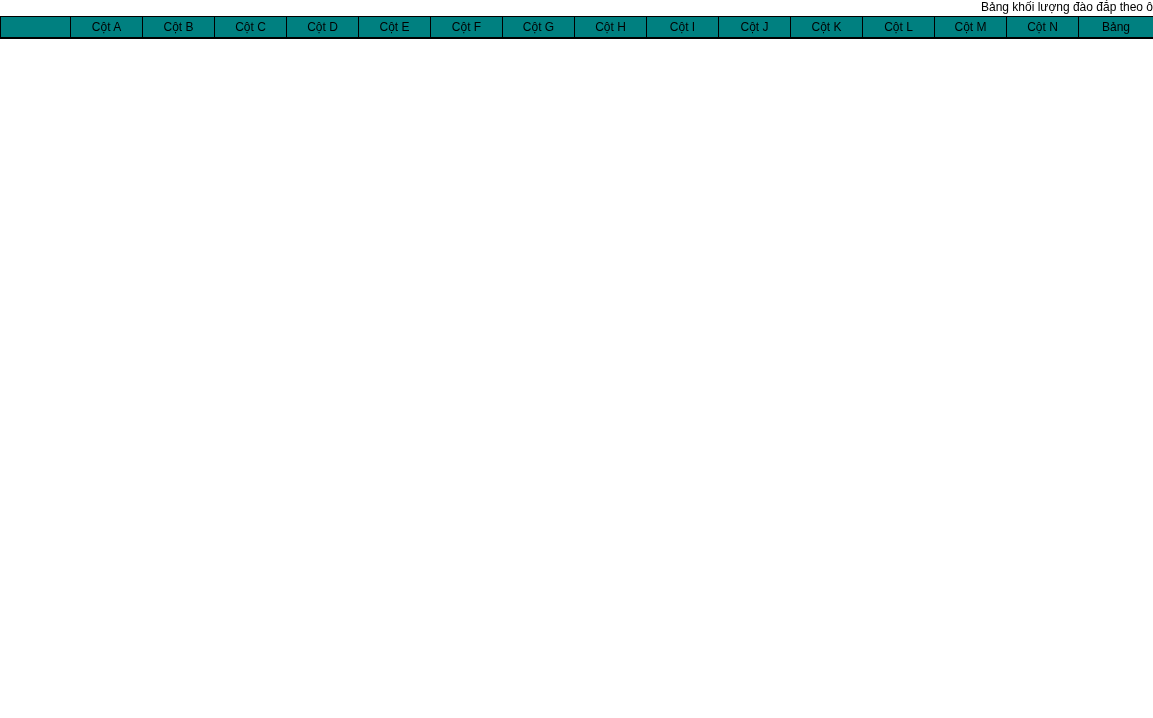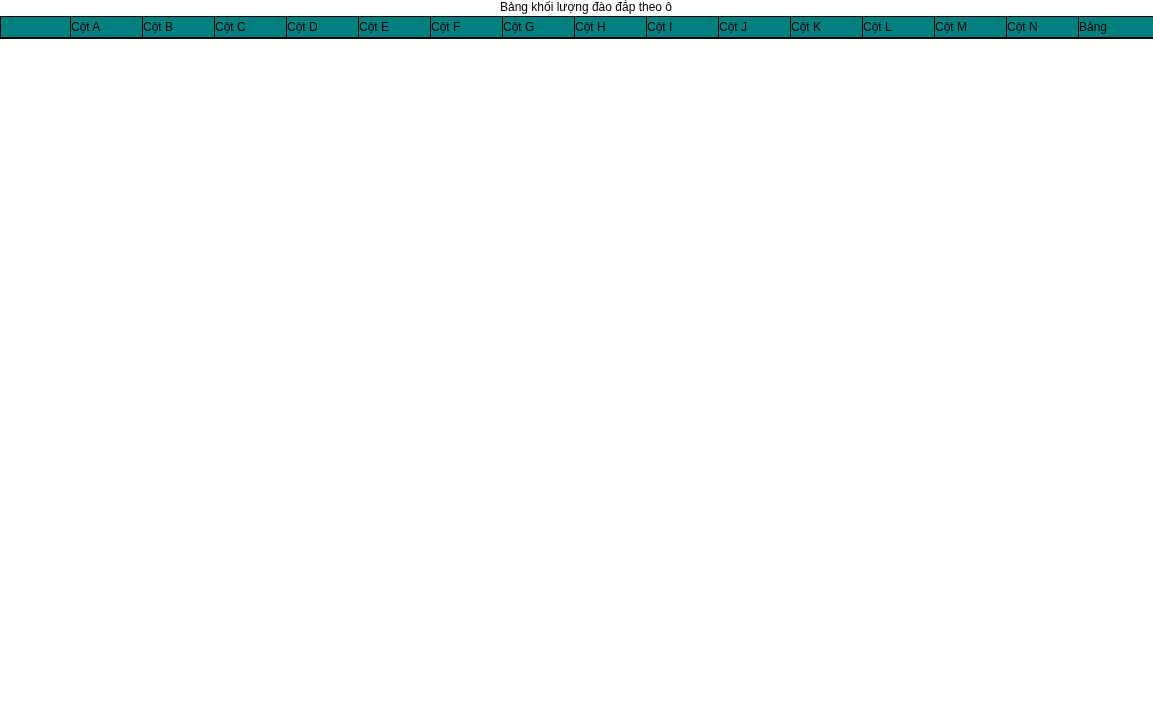--- a/index.html
+++ b/index.html
@@ -1,26 +1,26 @@
 <!DOCTYPE html>
 <html style="--teal: #008080; --green: #008000; --purple: #7878b2; --gray: #c9c9c9;"><head>
 <meta charset="utf-8">
 <style>
   html,body{margin:0;padding:0;background:#fff;}
   body{width:1153px;height:718px;overflow:hidden;
        font-family:"Liberation Sans","DejaVu Sans",sans-serif;color:#000;}
   .screen{width:1153px;height:718px;}
-  .title-row{height:16px;line-height:15px;text-align:center;font-size:12px;
+  .title-row{height:16px;line-height:15px;text-align:right;font-size:12px;
              background:#ffffff;letter-spacing:0px;padding-left:19px;}
   table.tbl{border-collapse:separate;border-spacing:0;table-layout:fixed;
             width:1153px;border-left:1px solid #000;border-bottom:1px solid #000;}
   th,td{box-sizing:border-box;overflow:hidden;white-space:nowrap;padding:0;}
   th.colhdr,th.corner{background:var(--teal);border-right:1px solid #000;
       border-top:1px solid #000;border-bottom:1px solid #000;
-      height:22px;font-size:12px;font-weight:normal;text-align:left;}
+      height:22px;font-size:12px;font-weight:normal;text-align:center;}
 </style>
 </head>
 <body>
 
 <div class="screen">
   <div class="title-row">Bảng khối lượng đào đắp theo ô</div>
   <table class="tbl">
     <colgroup id="cols">
         <col style="width: 70px;">
         <col style="width: 72px;">

